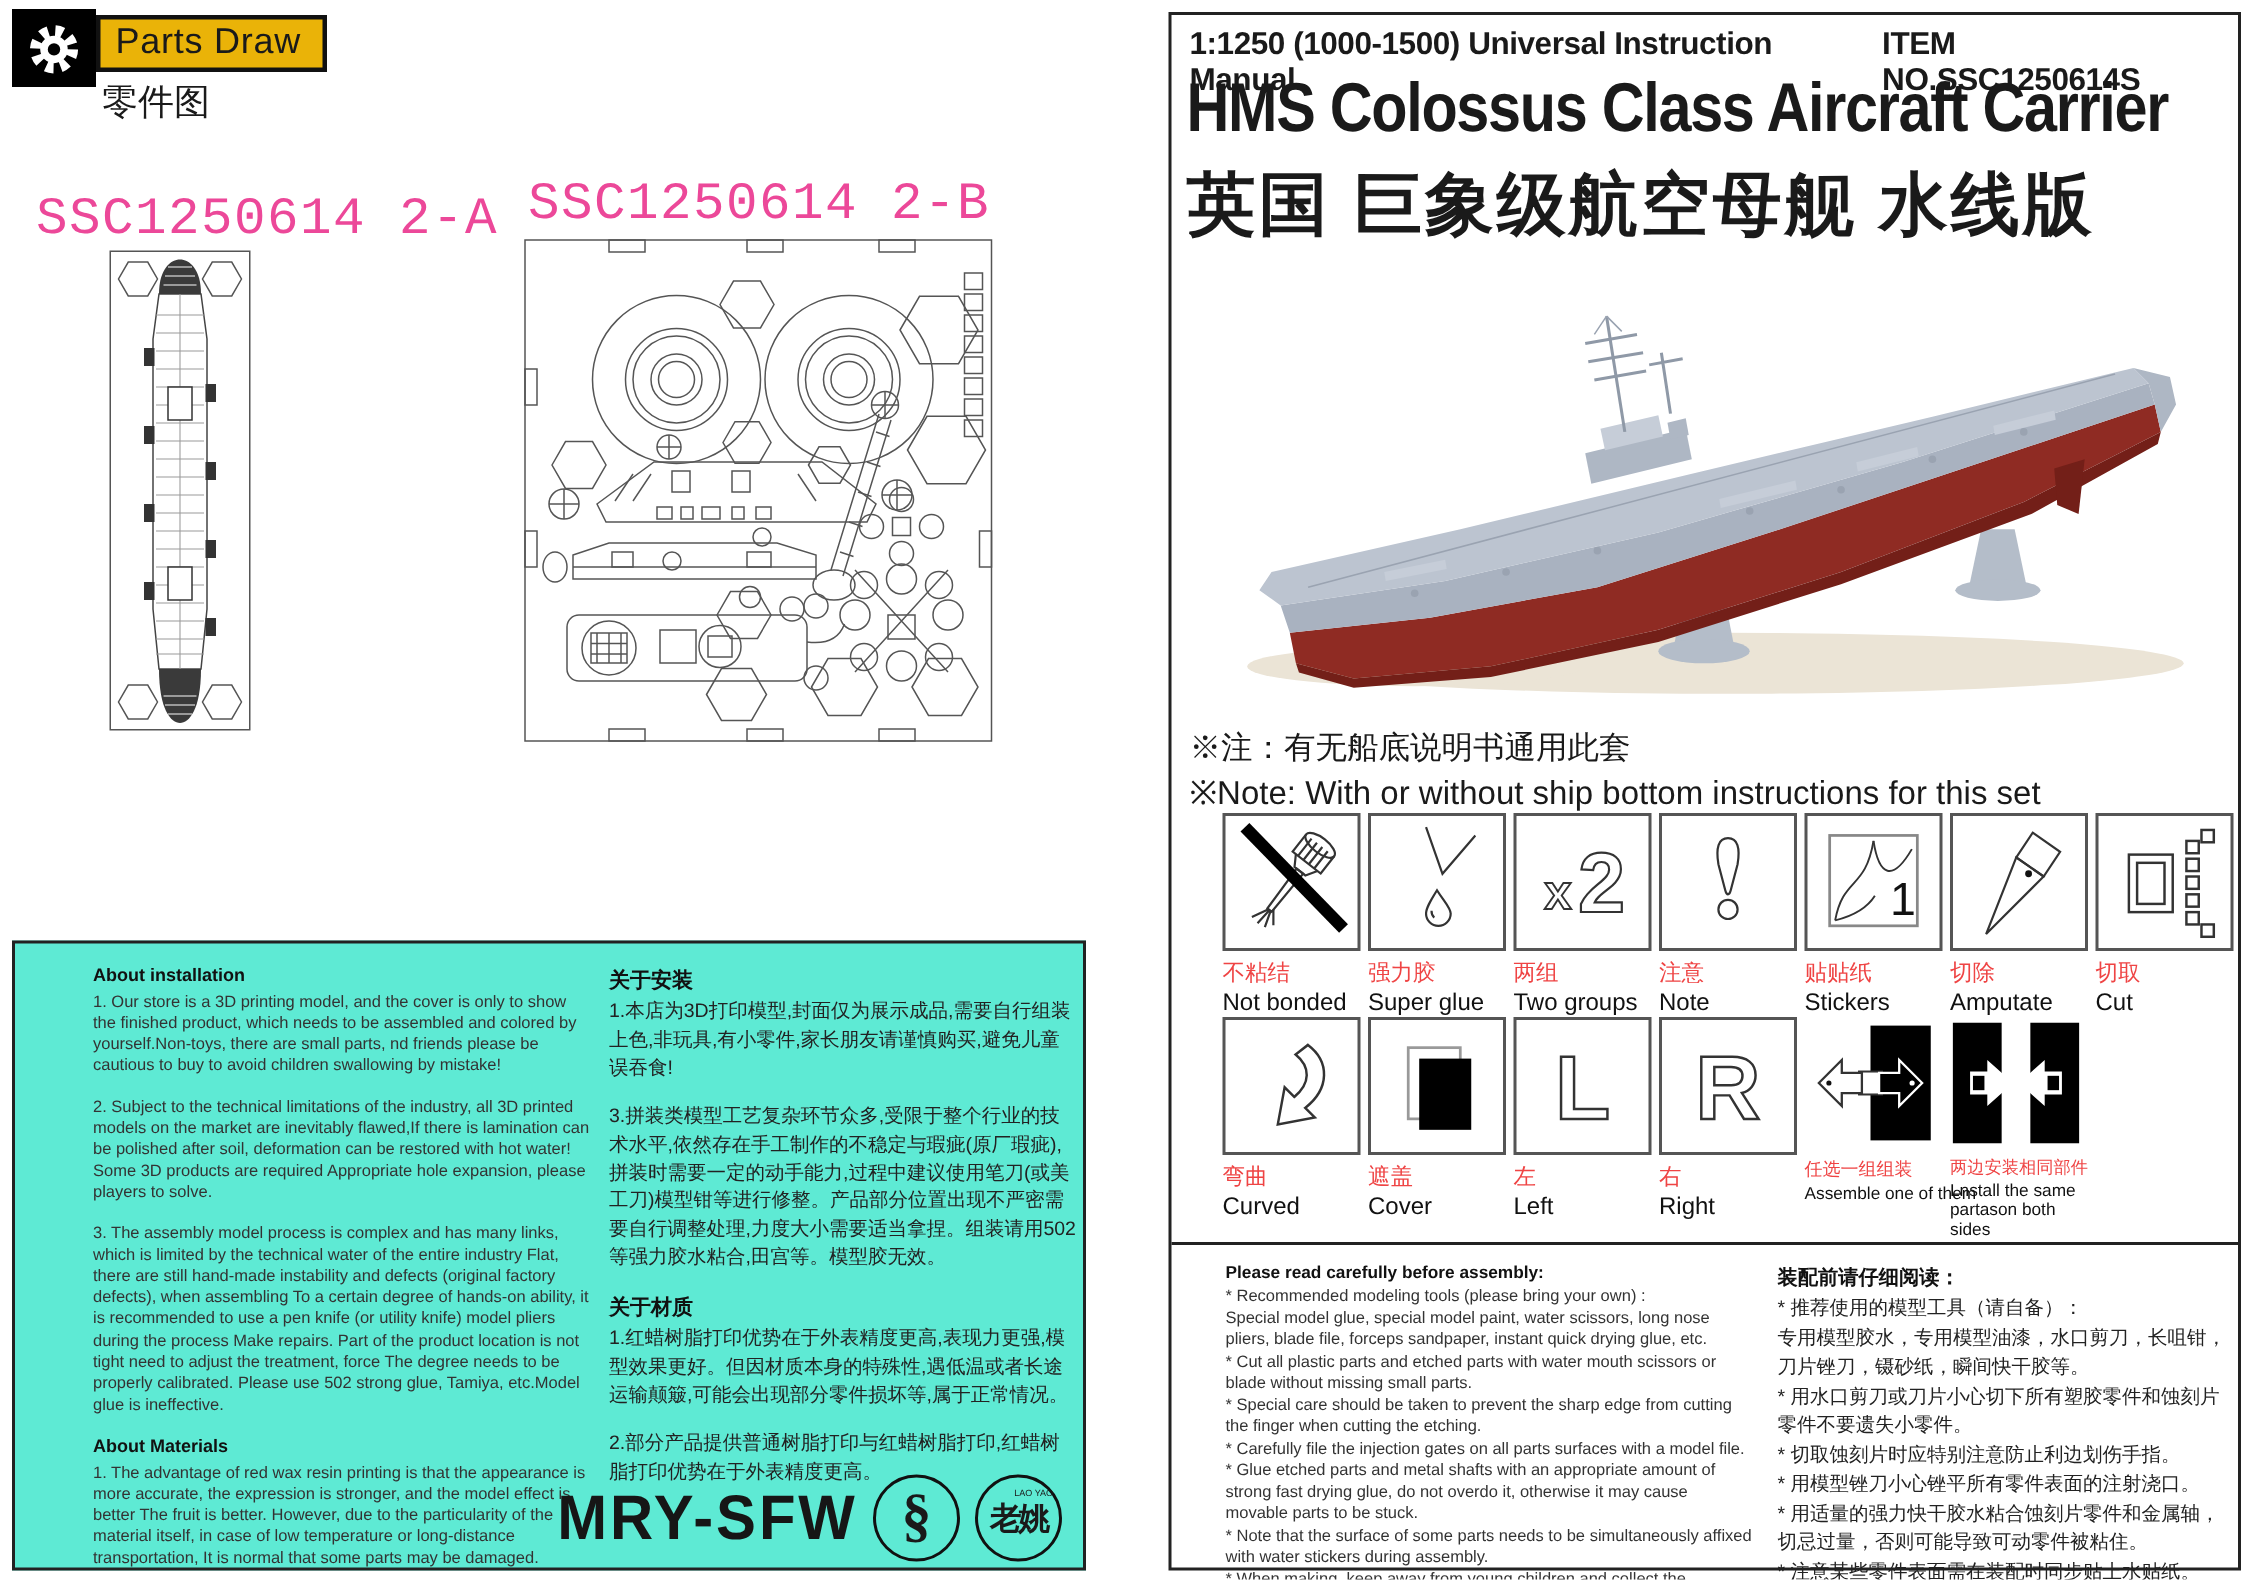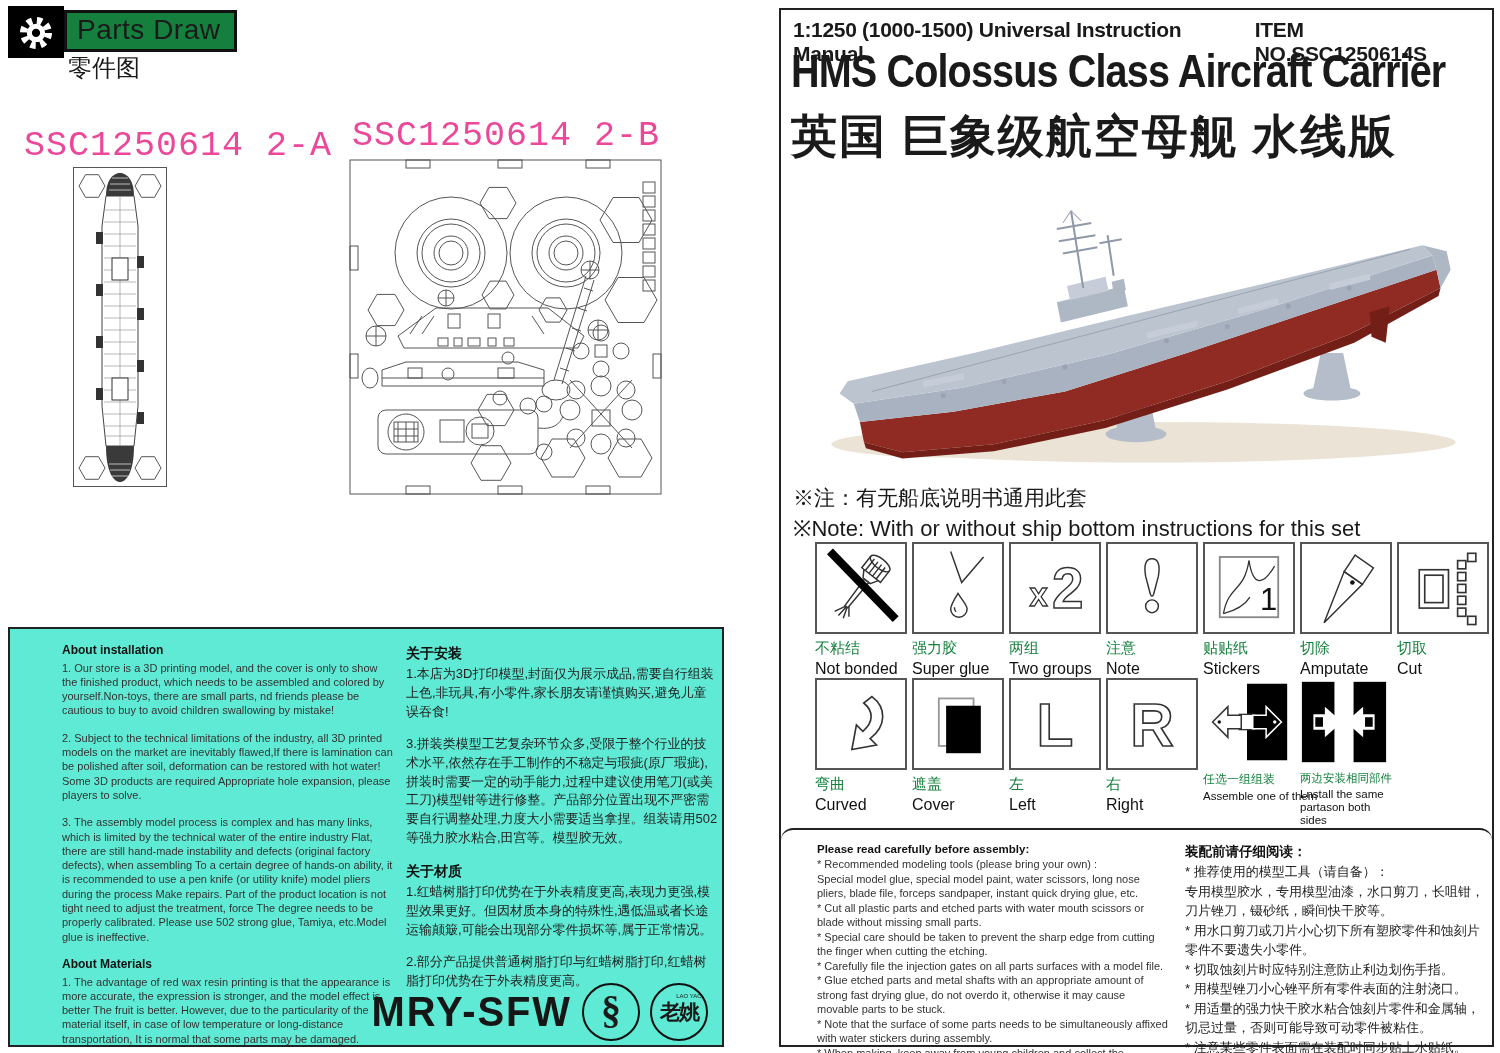--- a/index.html
+++ b/index.html
@@ -3,21 +3,21 @@
 <meta charset="utf-8">
 <style>
   html,body{margin:0;padding:0;background:#fff;}
   body{width:1500px;height:1053px;position:relative;overflow:hidden;
        font-family:"Liberation Sans",sans-serif;color:#1a1a1a;}
   .abs{position:absolute;}
   svg text{font-family:"Liberation Sans",sans-serif;}
 
   
   .gear-box{left:8px;top:6px;width:56px;height:52px;background:#000;display:flex;align-items:center;justify-content:center;}
-  .pd-box{left:64px;top:10px;border:3px solid #111;padding:1px 14px 3px 10px;font-size:28px;font-weight:400;letter-spacing:.5px;background:#15803d;}
+  .pd-box{left:64px;top:10px;border:3px solid #111;padding:1px 14px 3px 10px;font-size:24px;font-weight:400;letter-spacing:.5px;background:#eab308;}
   .pd-sub{left:68px;top:52px;font-size:24px;}
   .part-label{font-family:Liberation Mono, monospace;font-size:35px;letter-spacing:1px;color:#ec4899;}
   .ltext-box{left:8px;top:627px;width:712px;height:416px;border:2px solid #222;background:#5eead4;}
   .col-en{left:52px;top:14px;width:332px;font-size:11px;line-height:1.3;color:#333;}
   .col-cn{left:396px;top:14px;width:312px;font-size:13px;line-height:1.45;color:#222;}
   .col-en h4,.col-cn h4{margin:0 0 2px 0;font-size:12px;color:#111;}
   .col-cn h4{font-size:14px;}
   .col-en p,.col-cn p{margin:0 0 13px 0;}
   .brand-row{right:14px;bottom:4px;display:flex;align-items:center;gap:10px;margin-top:40px;}
   .brand-name{font-size:42px;font-weight:800;letter-spacing:2px;color:#161616;transform:scaleX(.95);transform-origin:right;}
@@ -32,25 +32,25 @@
   .rp-title-en{left:10px;top:34px;font-size:46px;font-weight:800;letter-spacing:-1px;white-space:nowrap;transform:scaleX(.86);transform-origin:left;}
   .rp-title-cn{left:10px;top:96px;font-size:46px;font-weight:700;letter-spacing:2px;white-space:nowrap;}
   .ship-wrap{left:20px;top:172px;width:670px;height:290px;}
   .note-cn{left:12px;top:474px;font-size:21px;}
   .note-en{left:12px;top:502px;font-size:22px;}
   .icon-row{left:34px;width:680px;display:flex;gap:5px;}
   .row1{top:532px;}  .row2{top:668px;}
   .icell{width:92px;flex:0 0 92px;}
   .ibox{width:88px;height:88px;border:2px solid #555;background:#fff;display:flex;align-items:center;justify-content:center;}
   .ibox.noborder{border:none;}
-  .ilbl-cn{font-size:15px;margin-top:5px;color:#15803d;white-space:nowrap;}
+  .ilbl-cn{font-size:15px;margin-top:5px;color:#ef4444;white-space:nowrap;}
   .ilbl-en{font-size:16px;margin-top:2px;color:#111;white-space:nowrap;}
   .sm .ilbl-cn{font-size:12px;}
   .sm .ilbl-en{font-size:11.5px;white-space:normal;line-height:1.15;}
-  .rp-bottom{left:0;top:818px;width:711px;height:217px;border-top:2px solid #222;border-radius:12px;}
+  .rp-bottom{left:0;top:818px;width:711px;height:217px;border-top:2px solid #222;}
   .bcol-en{left:36px;top:12px;width:352px;font-size:11px;line-height:1.32;color:#333;}
   .bcol-cn{left:404px;top:12px;width:300px;font-size:13px;line-height:1.5;color:#222;}
   .bcol-en h4{margin:0;font-size:11.5px;color:#111;}
   .bcol-cn h4{margin:0;font-size:13.5px;color:#111;font-weight:700;}
   .bl{margin:0;}
 
   
   .ship-deck{fill:var(--c-hull_grey,#bcc4d0);}
   .ship-side{fill:var(--c-hull_side,#a9b2c0);}
   .ship-red{fill:var(--c-hull_red,#932c23);}

